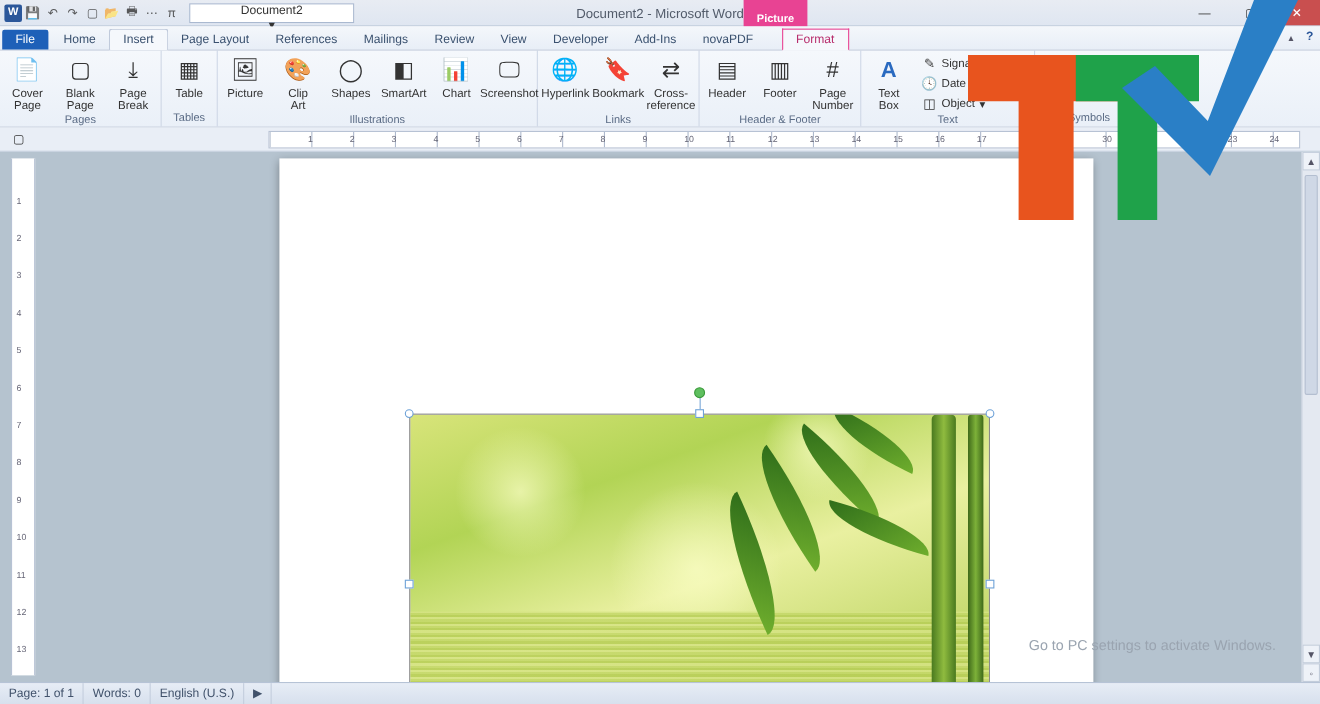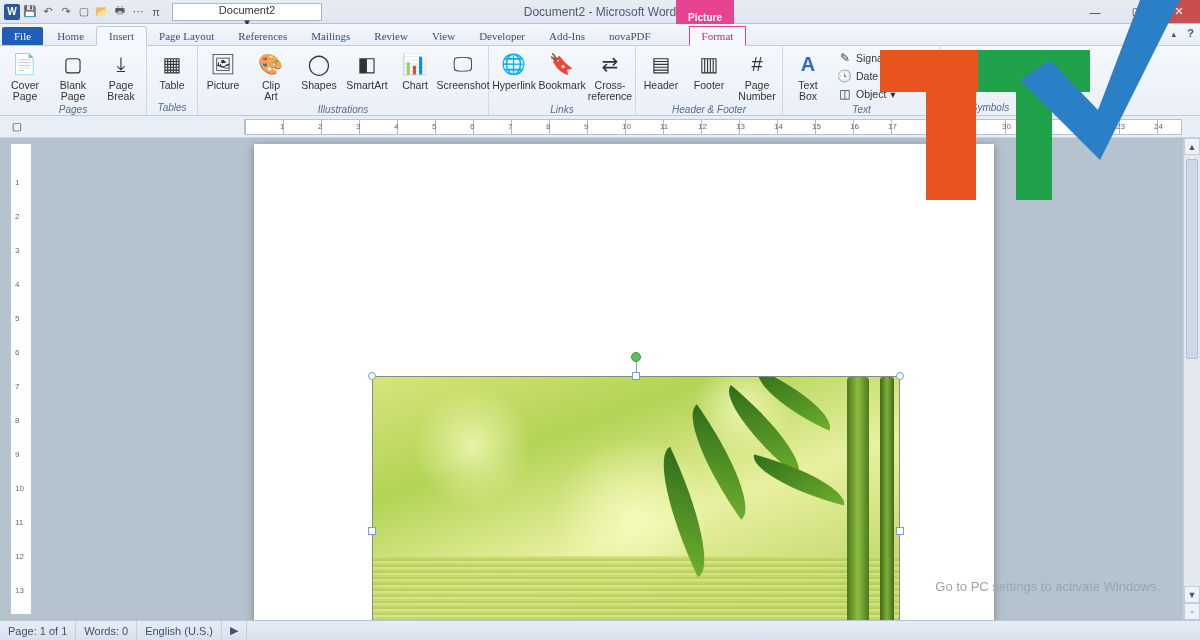--- a/index.html
+++ b/index.html
@@ -12,31 +12,31 @@
 .qat .q { width:16px; height:16px; display:flex; align-items:center; justify-content:center; opacity:.8; cursor:pointer; }
 .doc-dd { margin-left: 6px; height:18px; width:150px; background:#fff; border:1px solid #aab9d0; display:flex; align-items:center; padding:0 4px; font-size:11px; justify-content:space-between;flex-direction:column; }
 .title-center { position:absolute; left:50%; transform:translateX(-50%); font-size:12px; color:#525b6a; }
 .win-ctrls { margin-left:auto; display:flex; height:100%; }
 .win-ctrls div { width:42px; display:flex; align-items:center; justify-content:center; }
 .win-close { background:#c94f4f; color:#fff; }
 .context-tab { position:absolute; left:676px; top:0; width:58px; height:24px; background:#e84393; color:#fff; font-size:10px; text-align:center; line-height:12px; padding-top:12px; font-weight:bold; }
 
 
 .tabs { height:22px; background: linear-gradient(#f4f7fb,#e8eef7); display:flex; align-items:flex-end; border-bottom:1px solid #c0cadb; padding-left:2px; position:relative; }
-.tab { padding:3px 12px; font-size:11px; color:#3a516f; cursor:pointer;font-family:Liberation Serif, serif; }
+.tab { padding:3px 12px; font-size:11px; color:#3a516f; cursor:pointer; }
 .tab.file { background:#1e60b8; color:#fff; border-radius:2px 2px 0 0; margin-right:2px; }
 .tab.active { background:#f5f8fc; border:1px solid #c0cadb; border-bottom:1px solid #f5f8fc; border-radius:3px 3px 0 0; position:relative; top:1px; }
 .tab.context { background:#f5f8fc; border:1px solid #e84393; border-bottom:1px solid #f5f8fc; color:#b82e6d; position:relative; top:1px; }
 .help-icon { position:absolute; right:6px; top:3px; color:#2b579a; font-weight:bold; cursor:pointer; }
 .min-ribbon { position:absolute; right:24px; top:5px; cursor:pointer; font-size:9px; color:#556; }
 
 
 .ribbon { height:70px; background: linear-gradient(#f5f8fc,#eaf0f8); border-bottom:1px solid #c0cadb; display:flex; }
 .group { border-right:1px solid #cfd8e6; display:flex; flex-direction:column; justify-content:space-between; padding:2px 4px 0; }
-.group-label { font-size:10px; color:#5a6b85; text-align:center; padding:2px 0;font-style:italic; }
+.group-label { font-size:10px; color:#5a6b85; text-align:center; padding:2px 0; }
 .group-items { display:flex; gap:6px; flex:1; align-items:flex-start; padding-top:2px; }
 .big-btn { display:flex; flex-direction:column; align-items:center; width:42px; cursor:pointer; text-align:center; font-size:10.5px; line-height:11px; }
 .big-btn .ic { width:28px; height:28px; display:flex; align-items:center; justify-content:center; font-size:20px; margin-bottom:2px; }
 .small-col { display:flex; flex-direction:column; gap:2px; }
 .small-btn { display:flex; align-items:center; gap:4px; font-size:10.5px; padding:1px 3px; cursor:pointer; white-space:nowrap; }
 .small-btn .ic { width:14px; height:14px; display:flex; align-items:center; justify-content:center; font-size:12px; }
 
 
 .ruler-row { height:22px; background:#e9eef6; border-bottom:1px solid #c8d1df; display:flex; align-items:center; }
 .ruler-left { width:34px; display:flex; align-items:center; justify-content:center; }
@@ -120,21 +120,21 @@
   <div class="tab">Home</div>
   <div class="tab active">Insert</div>
   <div class="tab">Page Layout</div>
   <div class="tab">References</div>
   <div class="tab">Mailings</div>
   <div class="tab">Review</div>
   <div class="tab">View</div>
   <div class="tab">Developer</div>
   <div class="tab">Add-Ins</div>
   <div class="tab">novaPDF</div>
-  <div class="tab context" style="margin-left:26px">Format</div>
+  <div class="tab context" style="margin-left:14px">Format</div>
   <span class="min-ribbon">▴</span>
   <span class="help-icon">?</span>
 </div>
 
 <div class="ribbon">
   <div class="group">
     <div class="group-items">
       <div class="big-btn">
           <div class="ic">📄</div>
           <span style="white-space:pre">Cover

